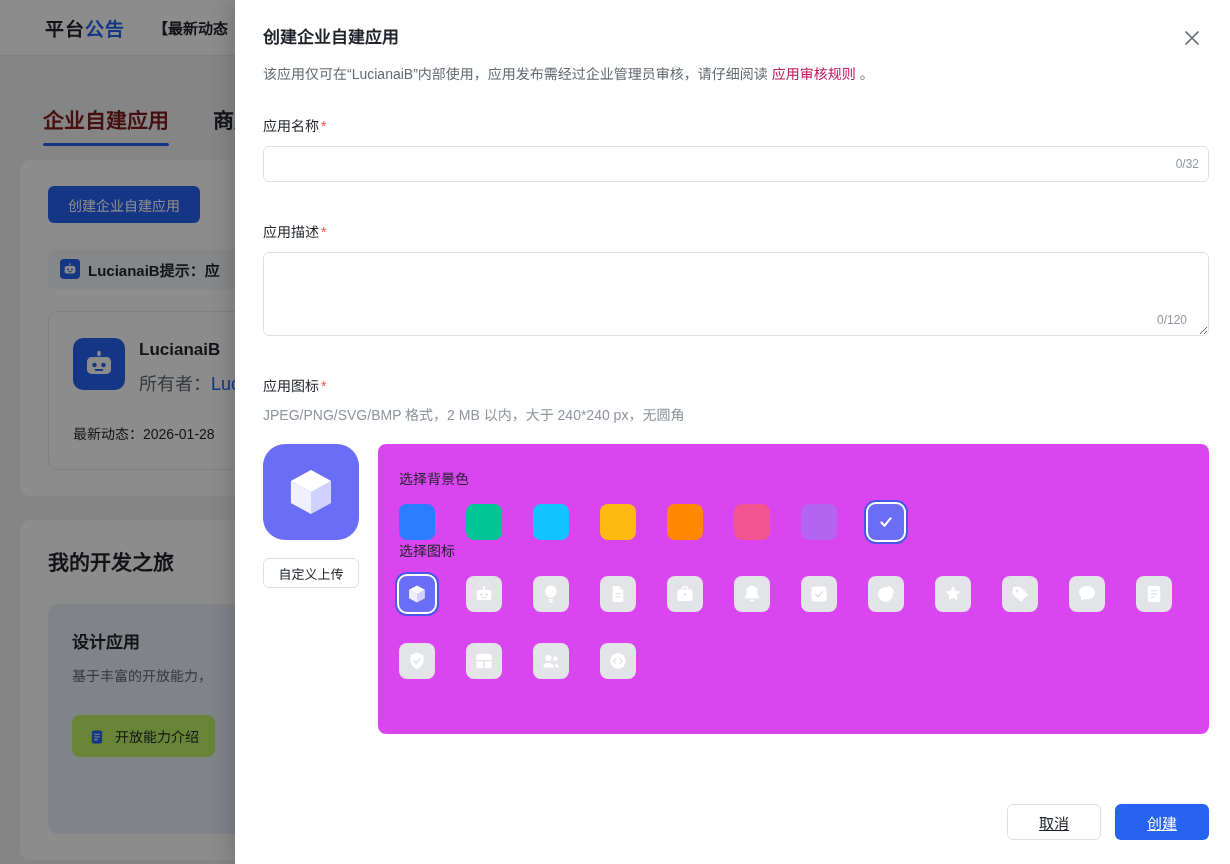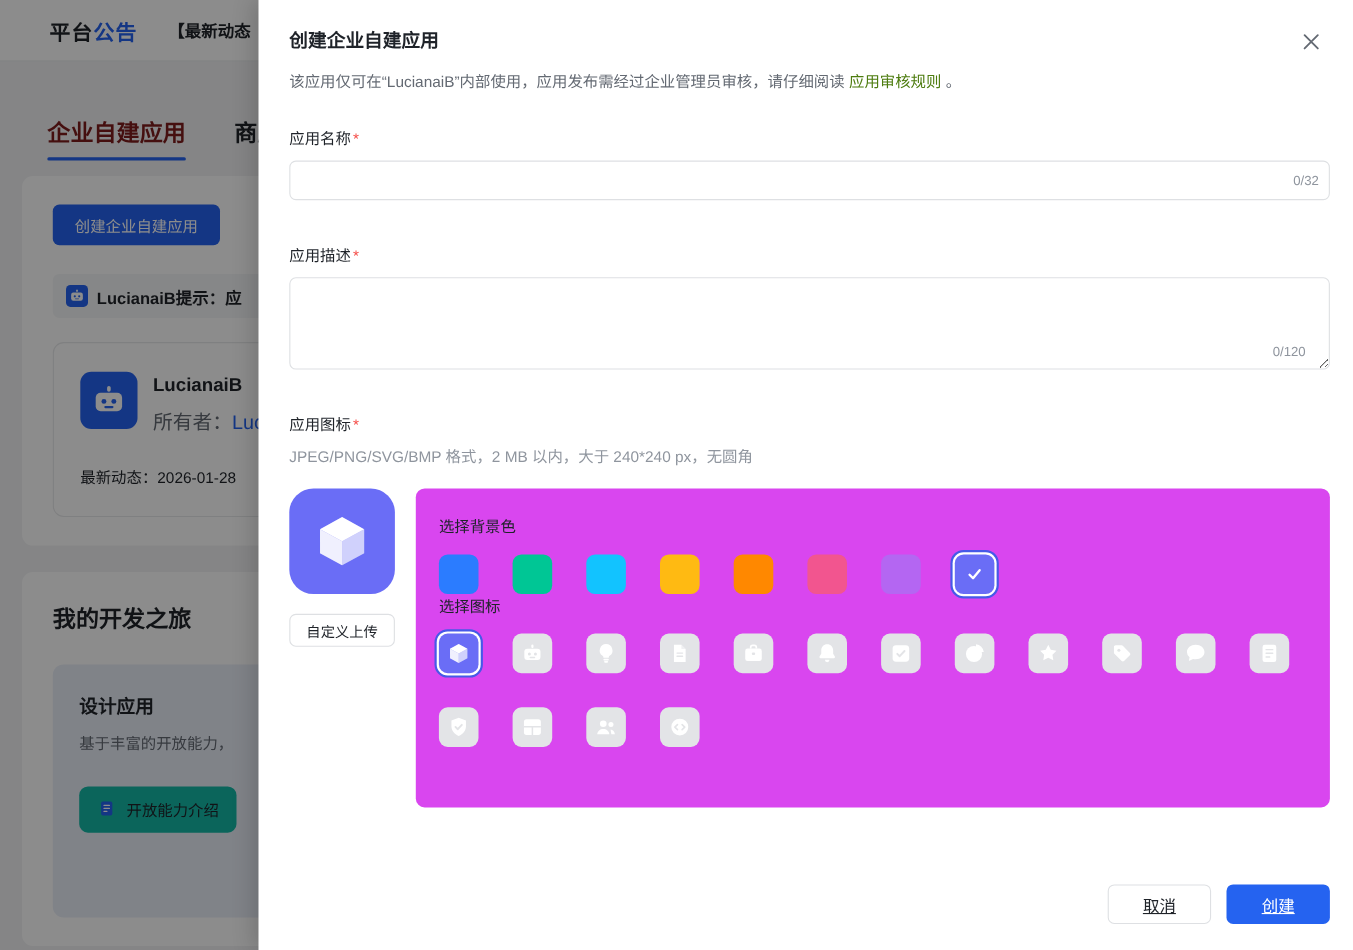--- a/index.html
+++ b/index.html
@@ -45,43 +45,43 @@
   .app-name { font-size:17px; font-weight:bold; margin-top:2px; }
   .app-owner { margin-top:9px; font-size:18px; color:#646a73; }
   .app-owner a { color:#2563f0; text-decoration:none; cursor:pointer; }
   .app-latest { margin-top:28px; font-size:14px; color:#1f2329; }
   .journey { margin:24px 0 0 20px; width:900px; background:#fff; border-radius:10px; padding:26px 28px; }
   .journey-title { font-size:21px; font-weight:bold; }
   .design-card { margin-top:28px; background:#e9eef8; border-radius:10px; padding:24px; height:230px; }
   .design-title { font-size:17px; font-weight:bold; }
   .design-desc { margin-top:12px; font-size:14px; color:#646a73; }
   .design-link {
-    margin-top:30px; display:inline-flex; align-items:flex-start; gap:9px;
-    background:#14b8a6; border-radius:8px; padding:11px 16px; font-size:14px; cursor:pointer;
+    margin-top:30px; display:inline-flex; align-items:flex-end; gap:9px;
+    background:#bef264; border-radius:8px; padding:11px 16px; font-size:14px; cursor:pointer;
   }
   .link-icon { width:18px; height:18px; color:#2563f0; --hole:#ffffff; }
   .link-icon svg { width:100%; height:100%; display:block; }
 
   
   .overlay { position:absolute; inset:0; background:rgba(0,0,0,.45); cursor:pointer; }
 
   
   .modal {
     position:absolute; top:0; left:235px; width:995px; height:864px;
     background:#fff; box-shadow:-6px 0 18px rgba(0,0,0,.15);
   }
   .m-inner { position:relative; height:100%; padding:26px 21px 0 28px; }
   .m-title { font-size:17px; font-weight:600; line-height:24px; }
   .m-close {
     position:absolute; top:26px; right:26px; width:24px; height:24px;
     color:#646a73; cursor:pointer;
   }
   .m-close svg { width:100%; height:100%; display:block; }
   .m-sub { margin-top:14px; font-size:14px; color:#646a73; line-height:20px; }
-  .m-sub a { color:#4d7c0f; text-decoration:none; margin:0 4px; cursor:pointer; }
+  .m-sub a { color:#be185d; text-decoration:none; margin:0 4px; cursor:pointer; }
   .f-label { margin-top:32px; font-size:14px; font-weight:500; line-height:20px; }
   .f-label.gap-lg { margin-top:40px; }
   .req { color:#f54a45; margin-left:2px; }
   .input-wrap { position:relative; margin-top:10px; }
   .text-input {
     width:100%; height:36px; border:1px solid #dee0e3; border-radius:6px;
     padding:0 60px 0 12px; font-size:14px; outline:none; font-family:inherit; color:#1f2329;
   }
   .text-area {
     width:100%; height:84px; border:1px solid #dee0e3; border-radius:6px;

